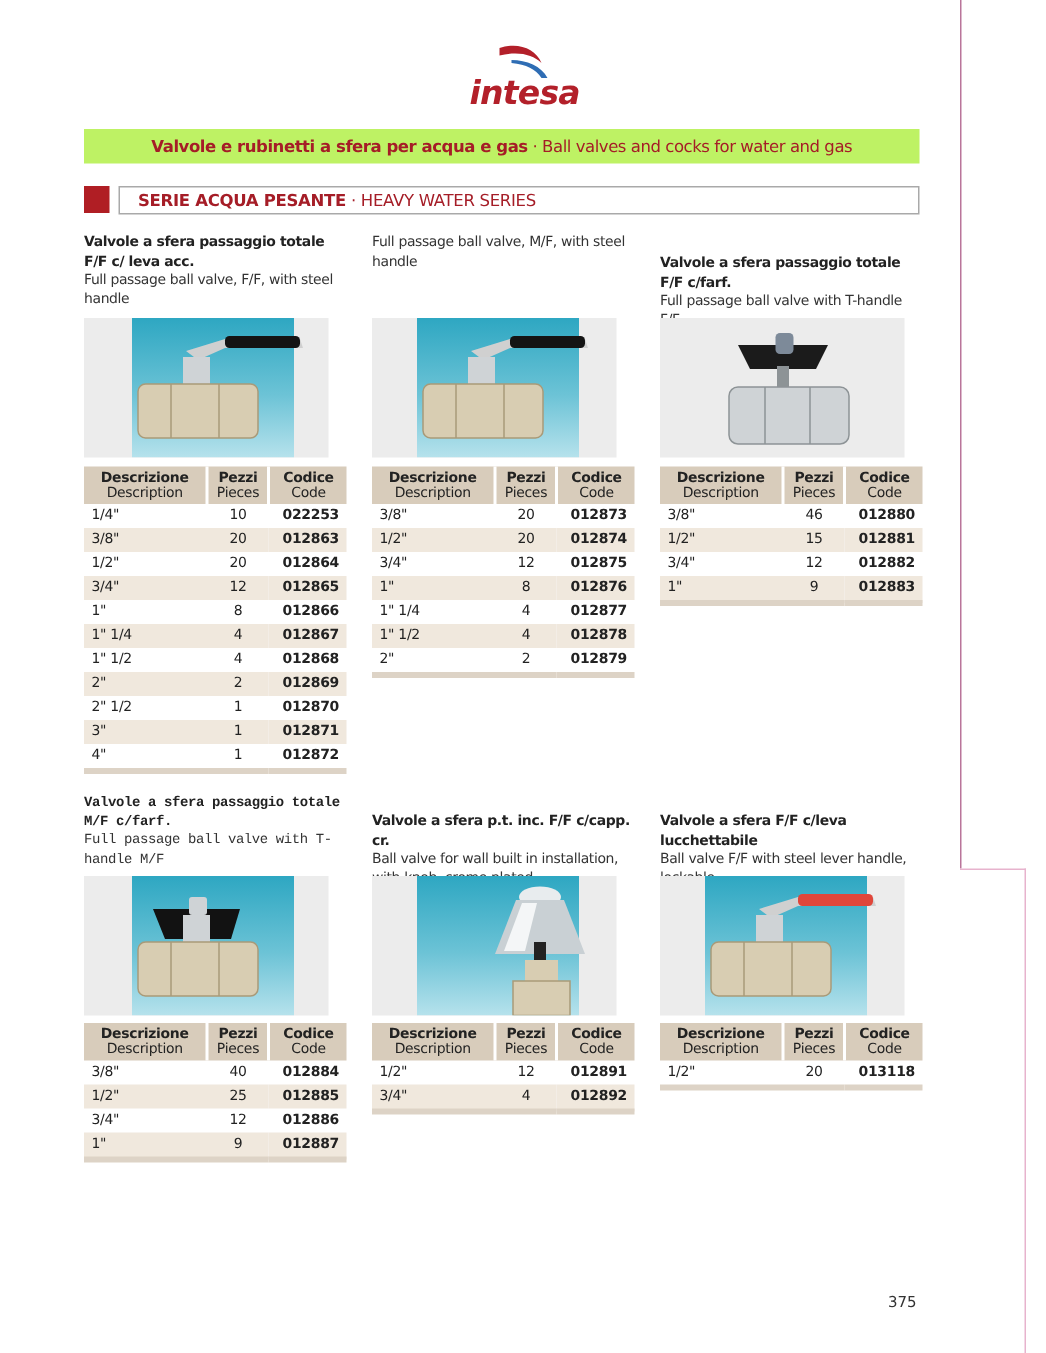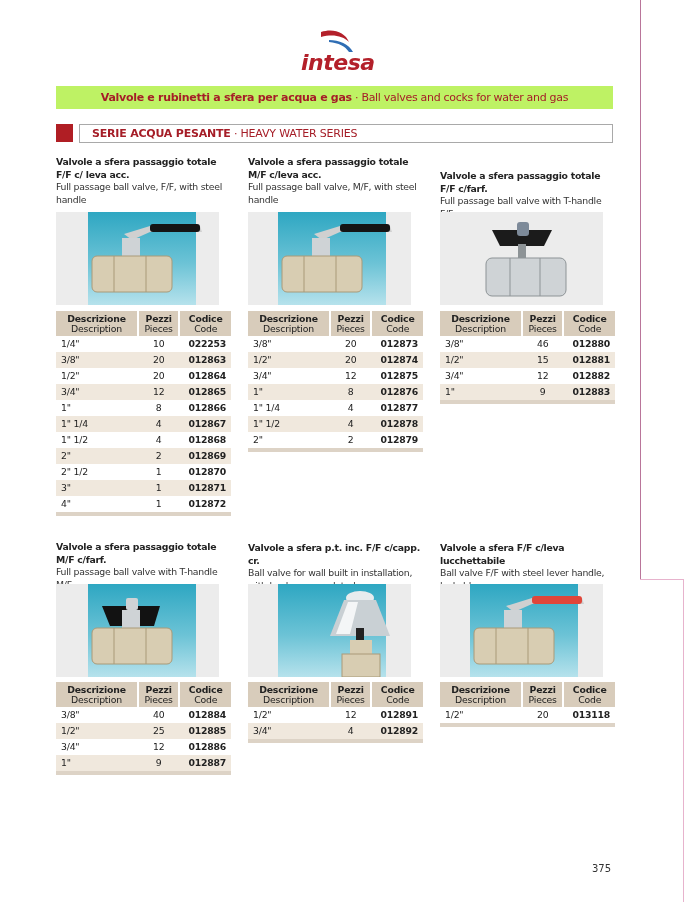--- a/index.html
+++ b/index.html
@@ -5,21 +5,21 @@
   * { box-sizing: border-box; margin: 0; padding: 0; }
   html, body { width: 697px; height: 902px; background: #ffffff; overflow: hidden; }
   body { position: relative; font-family: "DejaVu Sans", sans-serif; color: #222; }
 
   
   .tab-line-top { position: absolute; left: 640px; top: 0; width: 1px; height: 579px; background: #b9759a; }
   .tab-line-step { position: absolute; left: 640px; top: 579px; width: 44px; height: 1px; background: #e7b3cd; }
   .tab-line-bottom { position: absolute; left: 683px; top: 579px; width: 1px; height: 323px; background: #e7b3cd; }
 
   
-  .logo { position: absolute; left: 295px; top: 28px; width: 90px; height: 52px; }
+  .logo { position: absolute; left: 307px; top: 28px; width: 90px; height: 52px; }
   .logo svg { position: absolute; left: 20px; top: 0; }
   .logo-text { position: absolute; left: 6px; top: 22px; font-family: "DejaVu Sans", sans-serif; font-weight: bold; font-style: italic; font-size: 22px; color: #b3202a; letter-spacing: -0.5px; }
 
   
   .title-bar { position: absolute; left: 56px; top: 86px; width: 557px; height: 23px; background: #bef264; text-align: center; line-height: 23px; font-size: 11px; color: #a51d27; white-space: nowrap; }
   .title-bar .it { font-weight: bold; letter-spacing: -0.3px; }
   .title-bar .en { font-weight: normal; letter-spacing: -0.3px; }
 
   
   .series-square { position: absolute; left: 56px; top: 124px; width: 17px; height: 18px; background: #b01e24; }
@@ -151,21 +151,20 @@
       <td class="c-code">012871</td>
     </tr>
         <tr class="">
       <td class="c-desc">4"</td>
       <td class="c-pcs">1</td>
       <td class="c-code">012872</td>
     </tr>
       </tbody>
     </table>
     <div class="product" style="left: 248px; top: 156px;">
-      <div class="p-title">Valvole a sfera passaggio totale M/F c/leva acc.</div>
                    <div class="p-desc">Full passage ball valve, M/F, with steel handle</div>
     </div>
     <div class="photo" style="left: 248px; top: 212px;">
       <div class="blue" style="left:30px"></div>
       <div style="position:absolute;left:30px;top:0"><svg width="163" height="93" viewBox="0 0 163 93">
     <path d="M36 22 L62 14 L112 14 L114 20 L62 20 L44 28 Z" fill="#d0d0d0"></path>
           <rect x="62" y="12" width="50" height="8" rx="3" fill="#141414"></rect>
     <rect x="34" y="26" width="18" height="22" fill="#cfd3d6"></rect>
     <rect x="4" y="44" width="80" height="36" rx="5" fill="#d8cdb2"></rect>
     <rect x="4" y="44" width="80" height="36" rx="5" fill="none" stroke="#a99a78"></rect>
@@ -258,21 +257,21 @@
       <td class="c-pcs">12</td>
       <td class="c-code">012882</td>
     </tr>
         <tr class="alt">
       <td class="c-desc">1"</td>
       <td class="c-pcs">9</td>
       <td class="c-code">012883</td>
     </tr>
       </tbody>
     </table>
-    <div class="product" style="left: 56px; top: 541px;">
+    <div class="product" style="left: 56px; top: 529px; font-family: Liberation Mono, monospace;">
       <div class="p-title">Valvole a sfera passaggio totale M/F c/farf.</div>
                    <div class="p-desc">Full passage ball valve with T-handle M/F</div>
     </div>
     <div class="photo" style="left: 56px; top: 584px;">
       <div class="blue" style="left:32px"></div>
       <div style="position:absolute;left:32px;top:0"><svg width="163" height="93" viewBox="0 0 163 93">
     <path d="M14 22 L72 22 L66 42 L22 42 Z" fill="#121212"></path>
           <rect x="38" y="14" width="12" height="12" rx="2" fill="#cfd3d6"></rect>
     <rect x="34" y="26" width="18" height="22" fill="#cfd3d6"></rect>
     <rect x="4" y="44" width="80" height="36" rx="5" fill="#d8cdb2"></rect>

